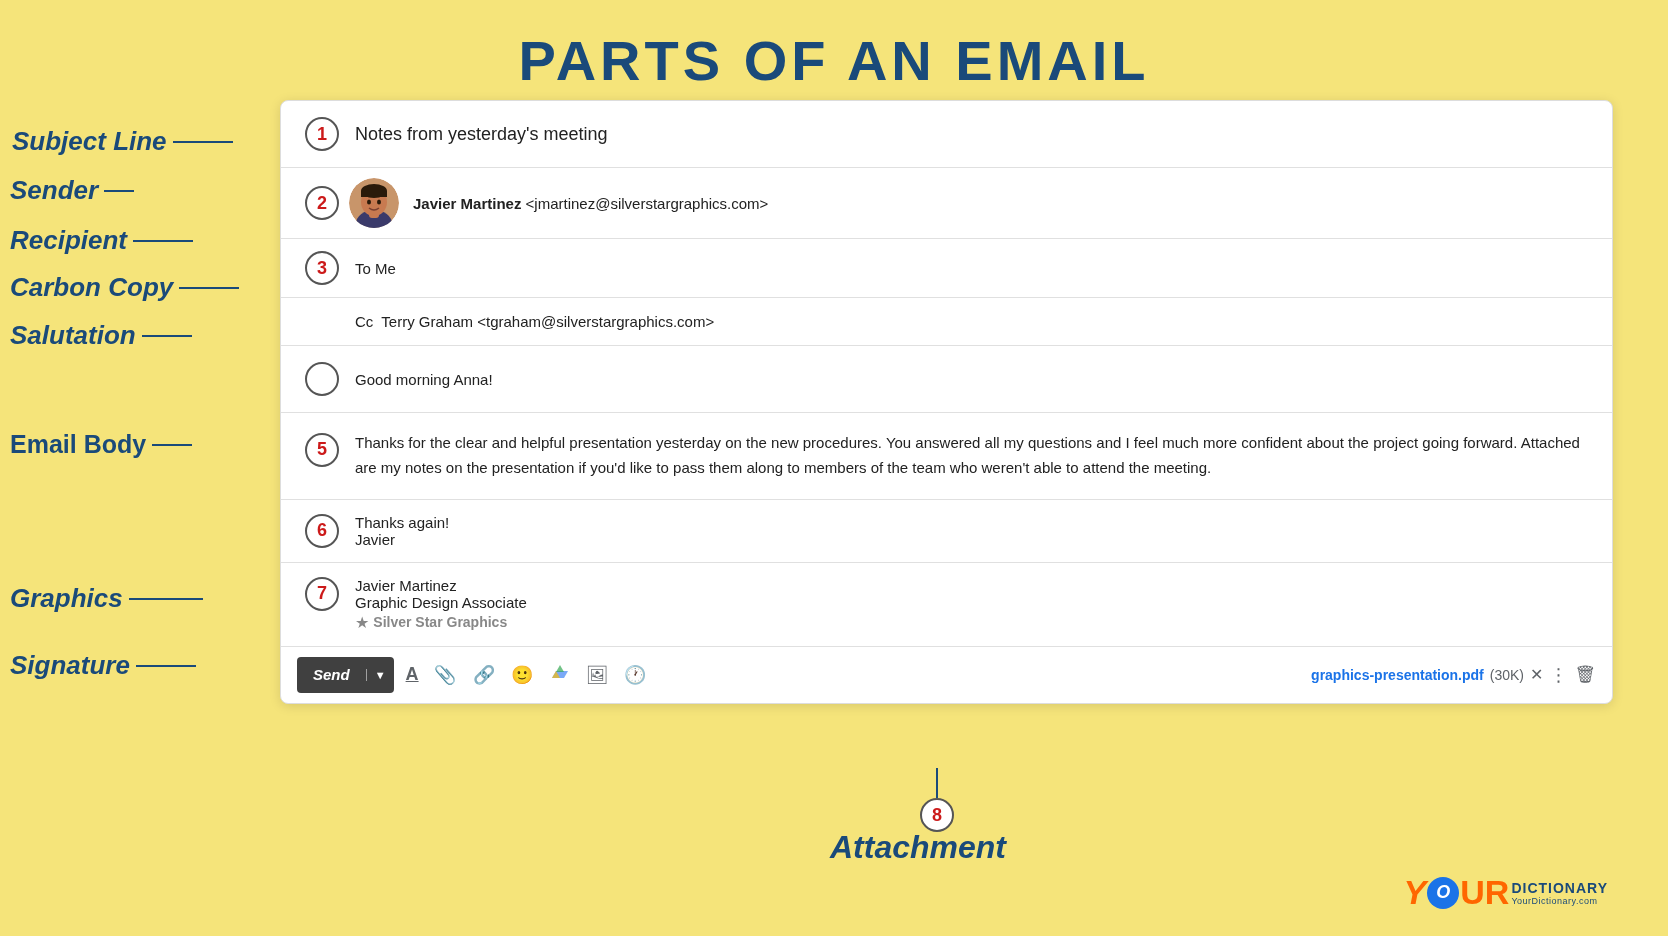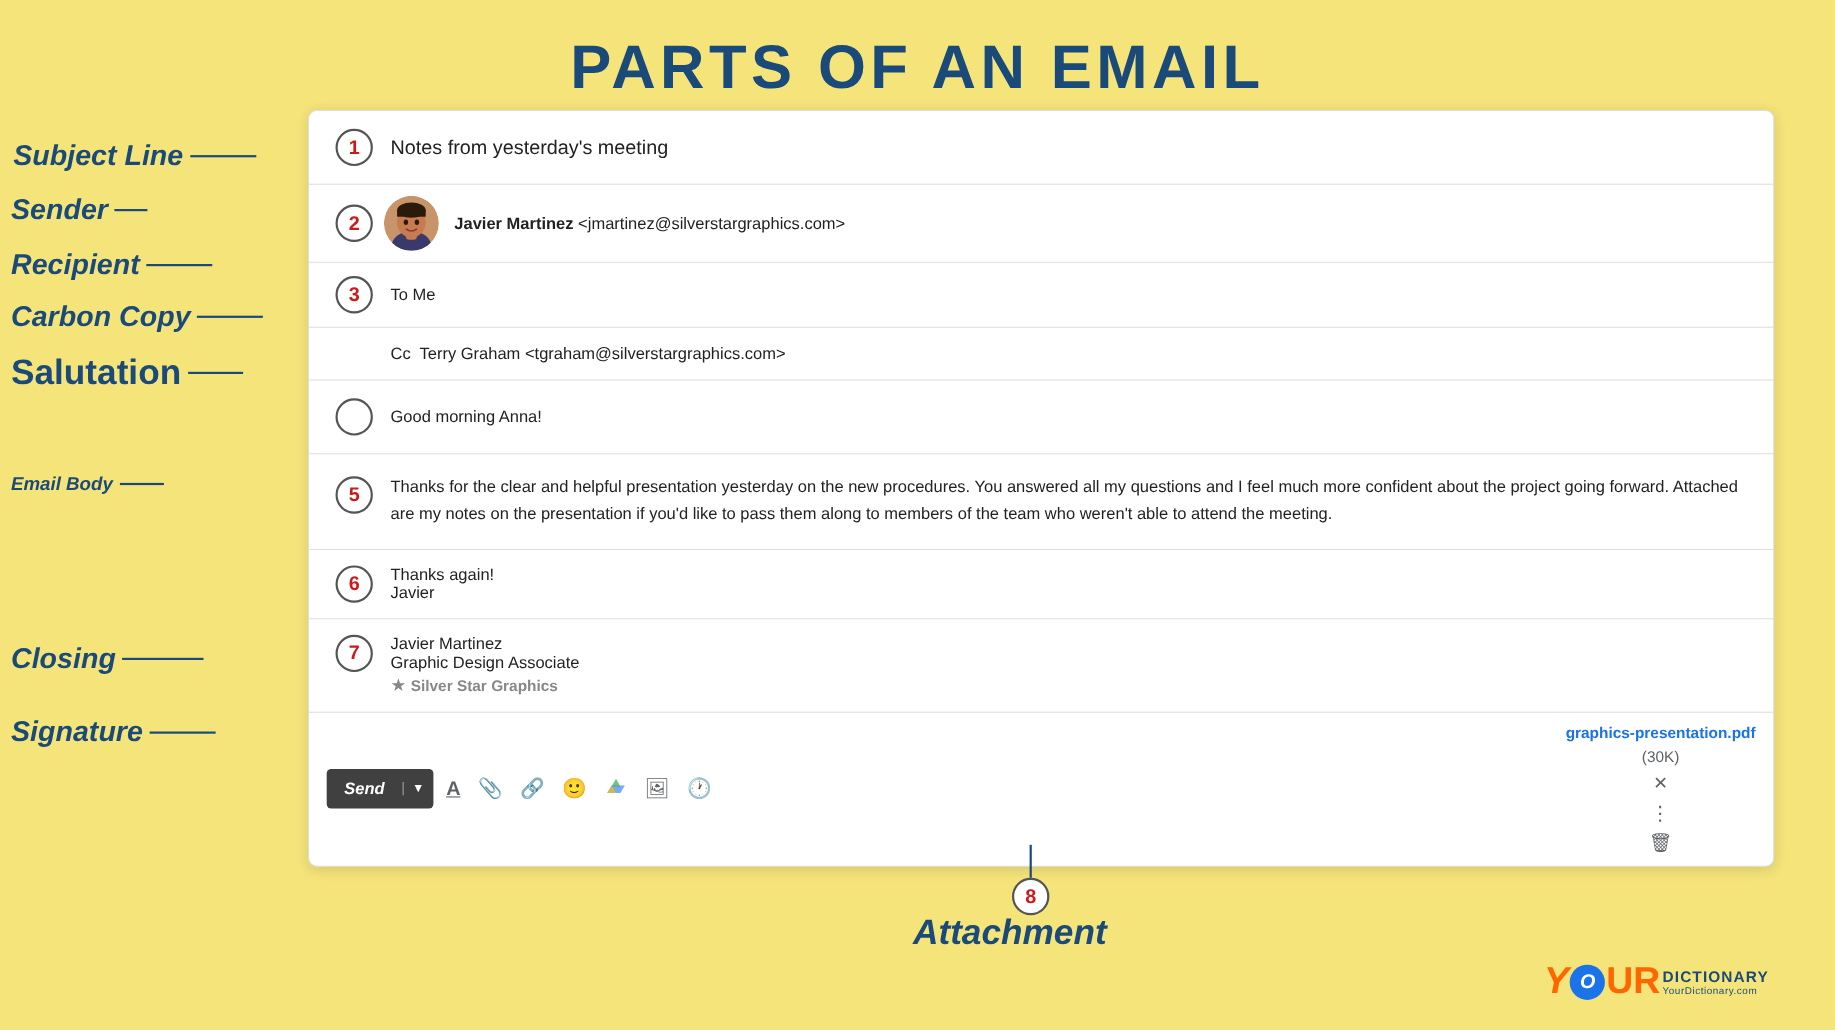--- a/index.html
+++ b/index.html
@@ -151,21 +151,21 @@
       <span style="font-size:18px;color:#5f6368;padding:4px;cursor:pointer;">
         <svg width="20" height="20" viewBox="0 0 20 20" fill="none" xmlns="http://www.w3.org/2000/svg">
           <path d="M2 16l4-7h12l-4 7H2z" fill="#4285f4" opacity="0.7"></path>
           <path d="M10 3L6 10h8L10 3z" fill="#34a853" opacity="0.7"></path>
           <path d="M2 16l4-7 4 7H2z" fill="#fbbc04" opacity="0.7"></path>
         </svg>
       </span>
       <span style="font-size:18px;color:#5f6368;padding:4px;cursor:pointer;">🖼</span>
       <span style="font-size:18px;color:#5f6368;padding:4px;cursor:pointer;">🕐</span>
 
-      <div style="margin-left:auto;display:flex;align-items:center;gap:6px;flex-direction:column;">
+      <div style="margin-left:auto;display:flex;align-items:center;gap:6px;">
         <span style="color:#1a73e8;font-weight:600;font-size:14px;">graphics-presentation.pdf</span>
         <span style="color:#5f6368;font-size:14px;">(30K)</span>
         <span style="color:#5f6368;font-size:16px;cursor:pointer;font-weight:400;">✕</span>
         <span style="color:#5f6368;font-size:18px;cursor:pointer;letter-spacing:1px;">⋮</span>
         <span style="color:#5f6368;font-size:17px;cursor:pointer;">🗑</span>
       </div>
     </div>
   </div>
 
   <div style="position:absolute;left:0;right:0;display:flex;flex-direction:column;
@@ -196,31 +196,31 @@
     <span style="color:#1a4a7a;font-size:26px;font-weight:700;font-style:italic;">Recipient</span>
     <div style="height:2px;background:#1a4a7a;width:60px;margin-left:6px;"></div>
   </div>
 
   <div style="position:absolute;left:10px;top:272px;display:flex;align-items:center;">
     <span style="color:#1a4a7a;font-size:26px;font-weight:700;font-style:italic;">Carbon Copy</span>
     <div style="height:2px;background:#1a4a7a;width:60px;margin-left:6px;"></div>
   </div>
 
   <div style="position:absolute;left:10px;top:320px;display:flex;align-items:center;">
-    <span style="color:#1a4a7a;font-size:32px;font-weight:700;">Salutation</span>
+    <span style="color:#1a4a7a;font-size:26px;font-weight:700;font-style:italic;">Salutation</span>
     <div style="height:2px;background:#1a4a7a;width:50px;margin-left:6px;"></div>
   </div>
 
   <div style="position:absolute;left:10px;top:430px;display:flex;align-items:center;">
-    <span style="color:#1a4a7a;font-size:17px;font-weight:700;font-style:italic;">Email Body</span>
+    <span style="color:#1a4a7a;font-size:25px;font-weight:700;">Email Body</span>
     <div style="height:2px;background:#1a4a7a;width:40px;margin-left:6px;"></div>
   </div>
 
   <div style="position:absolute;left:10px;top:583px;display:flex;align-items:center;">
-    <span style="color:#1a4a7a;font-size:26px;font-weight:700;font-style:italic;">Closing</span>
+    <span style="color:#1a4a7a;font-size:26px;font-weight:700;font-style:italic;">Graphics</span>
     <div style="height:2px;background:#1a4a7a;width:74px;margin-left:6px;"></div>
   </div>
 
   <div style="position:absolute;left:10px;top:650px;display:flex;align-items:center;">
     <span style="color:#1a4a7a;font-size:26px;font-weight:700;font-style:italic;">Signature</span>
     <div style="height:2px;background:#1a4a7a;width:60px;margin-left:6px;"></div>
   </div>
 
   <div style="position:absolute;bottom:24px;right:60px;display:flex;align-items:center;">
     <span style="color:#ff6600;font-size:34px;font-weight:900;font-style:italic;">Y</span>

